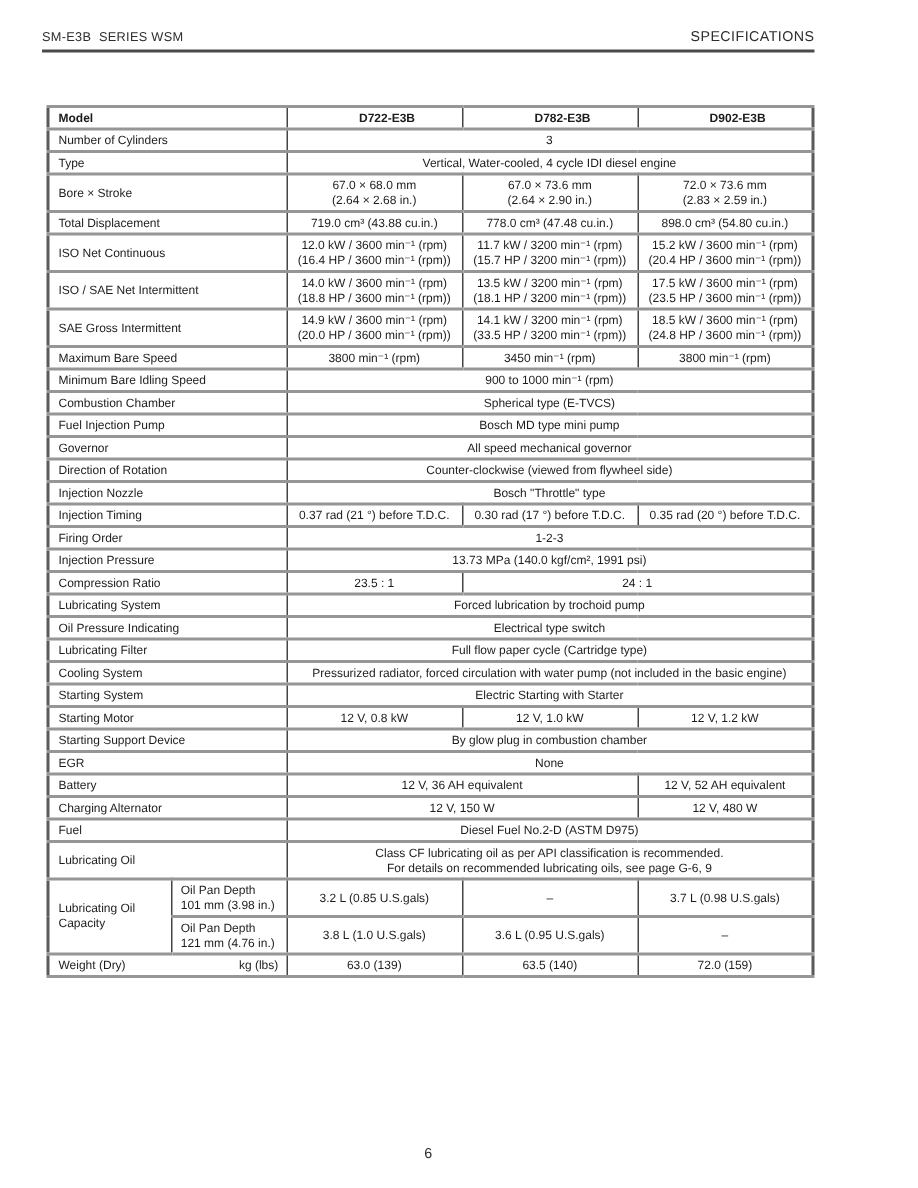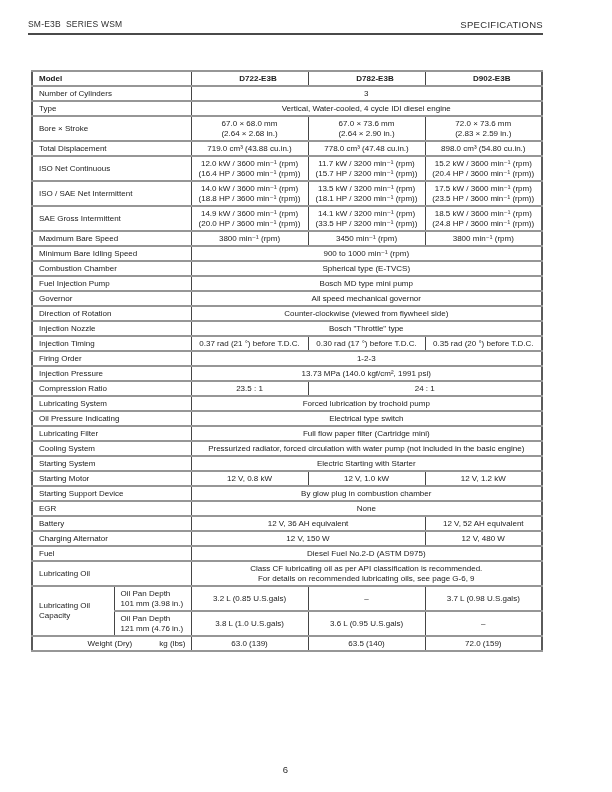--- a/index.html
+++ b/index.html
@@ -26,21 +26,21 @@
     border-left:1px solid #454545; border-right:1px solid #454545;
     font-size:8px; line-height:1.25; padding:1.5px 3px;
     vertical-align:middle; color:#1c1c1c;
     white-space:pre; overflow:hidden;
   }
   table.spec th { font-weight:bold; text-align:center;padding-left:20px; }
   table.spec th.lbl { text-align:left; padding-left:6px; }
   table.spec td.lbl { text-align:left; padding-left:6px;margin-left:46px; }
   table.spec td.val { text-align:center; }
   table.spec td.group { text-align:left; padding-left:6px; }
-  .lblwrap { display:flex; justify-content:flex-end; align-items:center; }
+  .lblwrap { display:flex; justify-content:space-between; align-items:center; }
   .lblwrap .unit { padding-right:2px;padding-left:27px; }
   .footnotes { margin-top:5px; margin-left:-3px; font-size:8px; line-height:1.45; color:#242424; }
   .refcode { margin-top:5px; text-align:right; font-size:8px; color:#2a2a2a; }
   .page-number { position:absolute; left:28px; top:764px; width:515px; text-align:center; font-size:9.5px; color:#2a2a2a; }
   .issue-stamp { position:absolute; right:19px; top:798px; font-size:8.5px; color:#2e2e2e; }
 </style>
 </head>
 <body>
 
 <div class="page-header">
@@ -166,21 +166,21 @@
         <tr>
           <td colspan="2" class="lbl">Lubricating System</td>
           <td class="val" colspan="3">Forced lubrication by trochoid pump</td>
         </tr>
         <tr>
           <td colspan="2" class="lbl">Oil Pressure Indicating</td>
           <td class="val" colspan="3">Electrical type switch</td>
         </tr>
         <tr>
           <td colspan="2" class="lbl">Lubricating Filter</td>
-          <td class="val" colspan="3">Full flow paper filter (Cartridge mini)</td>
+          <td class="val" colspan="3">Full flow paper cycle (Cartridge type)</td>
         </tr>
         <tr>
           <td colspan="2" class="lbl">Cooling System</td>
           <td class="val" colspan="3">Pressurized radiator, forced circulation with water pump (not included in the basic engine)</td>
         </tr>
         <tr>
           <td colspan="2" class="lbl">Starting System</td>
           <td class="val" colspan="3">Electric Starting with Starter</td>
         </tr>
         <tr>

